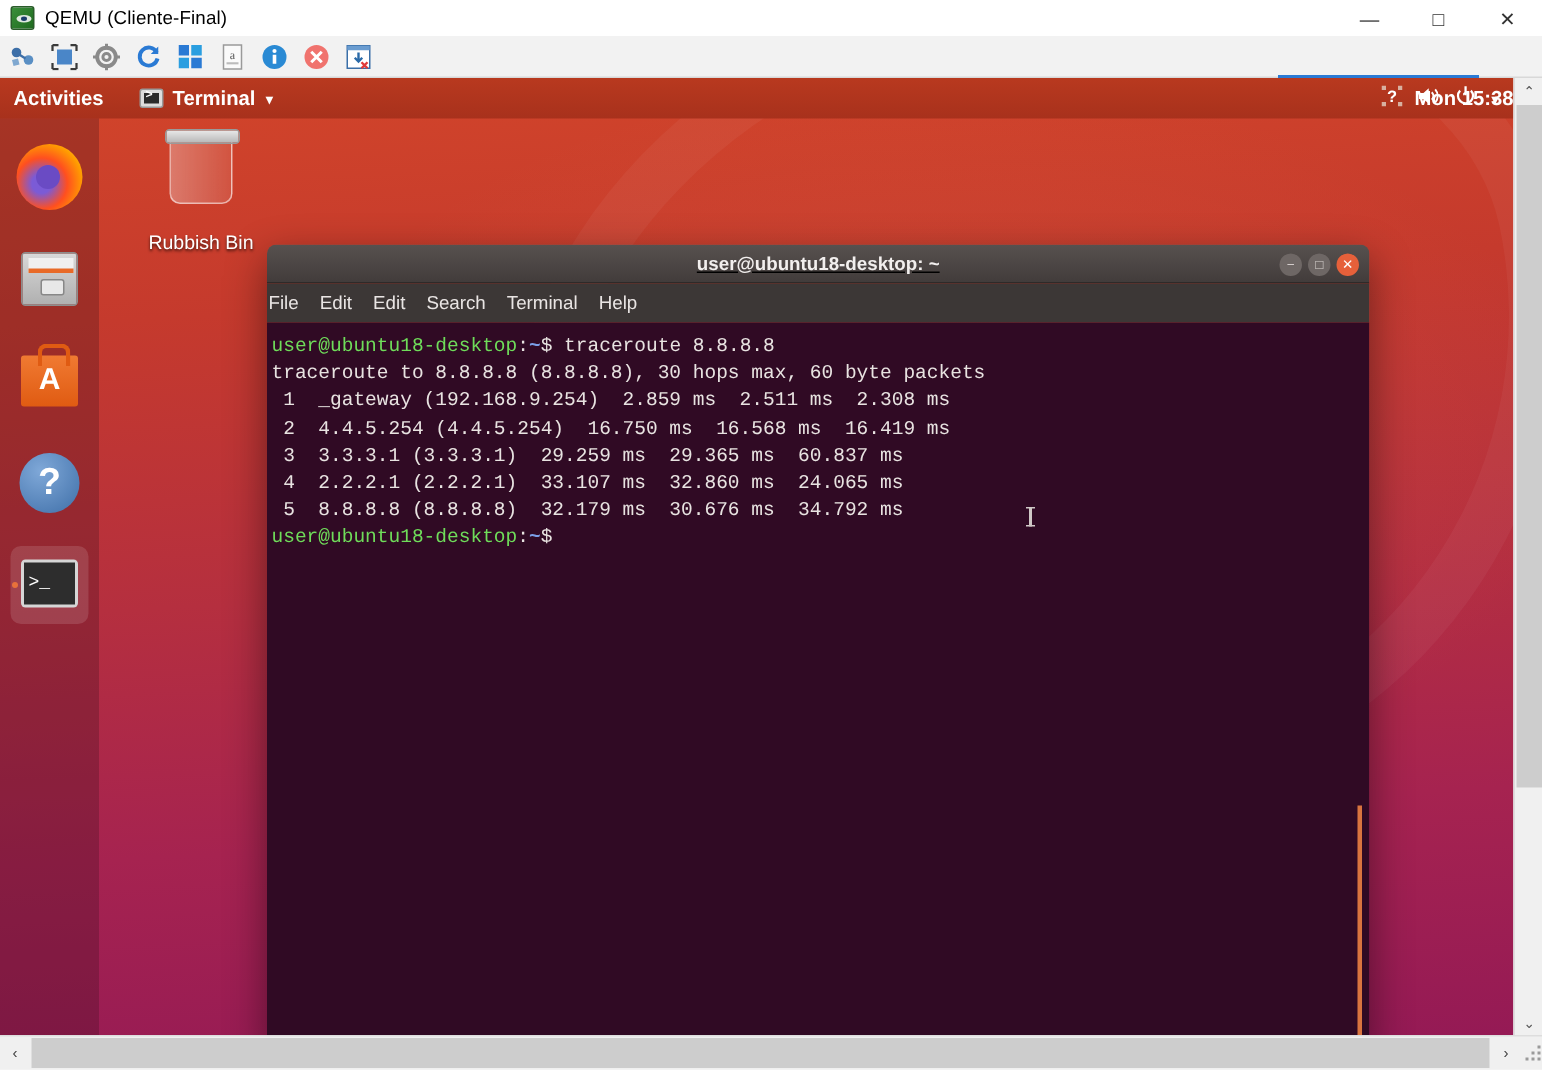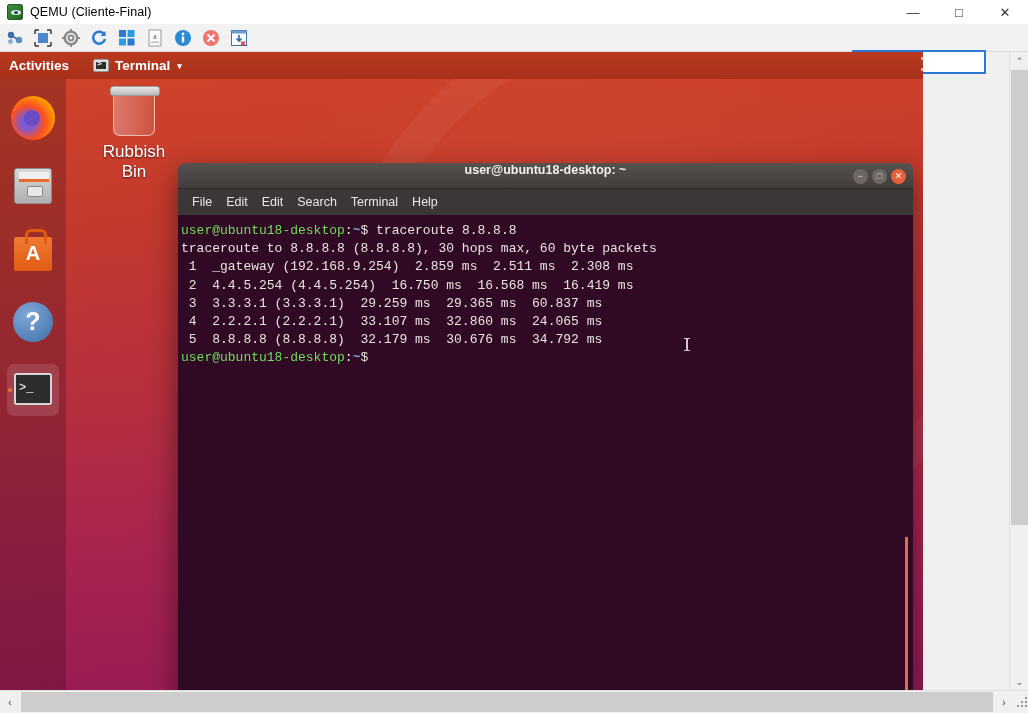--- a/index.html
+++ b/index.html
@@ -49,21 +49,21 @@
     background:#fff; border:2px solid #2a7ad4; outline:none;
     font-family:"Liberation Sans", sans-serif; font-size:12px; padding:0 3px;
   }
   #qemu-checkbox {
     position:absolute; left:839px; top:32px; width:11px; height:11px;
     background:#fff; border:1px solid #a0a0a0;
   }
 
   
   #guest-screen {
-    position:absolute; left:0px; top:52px; width:923px; height:638px;
+    position:absolute; left:0px; top:52px; width:1009px; height:638px;
     overflow:hidden;
     background:linear-gradient(177deg,#d2452a 0%, #c53a2d 24%, #b52f3f 52%, #a62350 76%, #951a55 100%);
   }
   #guest-bg-vignette{
     position:absolute; inset:0;
     background:radial-gradient(ellipse 70% 62% at 62% 38%, rgba(255,160,110,.12) 0%, rgba(0,0,0,0) 62%);
   }
   #guest-bg-swoosh{
     position:absolute; left:330px; top:-70px; width:720px; height:560px;
     border:34px solid rgba(255,255,255,.045);
@@ -148,39 +148,39 @@
     padding-left:3px; line-height:27px; }
 
   
   #desktop-trash{ position:absolute; left:95px; top:38px; width:78px; text-align:center; }
   #trash-glyph{ width:42px; height:46px; margin:0 auto;
     background:linear-gradient(90deg, rgba(255,255,255,.30), rgba(255,255,255,.10));
     border:1px solid rgba(255,255,255,.55);
     border-radius:3px 3px 7px 7px; position:relative; }
   #trash-glyph::before{ content:""; position:absolute; left:-4px; top:-5px; width:48px; height:8px;
     background:linear-gradient(#e8e8e8,#b8b8b8); border:1px solid #9a9a9a; border-radius:3px; }
-  #trash-label{ margin-top:6px; font-size:17px; color:#fff;
+  #trash-label{ margin-top:18px; font-size:13px; color:#fff;
     text-shadow:0 1px 2px rgba(0,0,0,.7); }
 
   
   #terminal-window{ position:absolute; left:178px; top:111px; width:735px; height:537px;
     border-radius:6px 6px 0 0; box-shadow:0 10px 28px rgba(0,0,0,.45); overflow:hidden; }
   #terminal-titlebar{ height:26px; background:linear-gradient(#57514f,#423c3b);
-    display:flex; justify-content:center; position:relative;
-    border-bottom:1px solid #2e2a29; }
+    display:flex; align-items:center; justify-content:center; position:relative;
+    border-bottom:1px solid #2e2a29;text-decoration:underline; }
   #terminal-title-text{ color:#f2efee; font-size:12.5px; font-weight:bold; }
   #terminal-winctls{ position:absolute; right:7px; top:0; height:26px;
     display:flex; align-items:center; gap:4px; }
   .tctl{ width:15px; height:15px; border-radius:50%; display:flex; align-items:center;
     justify-content:center; font-size:9px; color:#3a3434; font-family:"Liberation Sans",sans-serif; }
   .tctl.grey{ background:#6e6765; color:#d8d2d0; }
   .tctl.orange{ background:#e6603a; color:#fff; }
 
   #terminal-menubar{ height:26px; background:#3c3736; display:flex; align-items:center;
-    padding-left:14px; gap:14px; }
+    padding-left:1px; gap:14px; }
   .tmenu{ color:#e9e5e4; font-size:12.5px; }
 
   #terminal-body{ height:485px; background:#300a24; position:relative;
     padding:7px 0 0 2px; }
   #terminal-text{ font-family:"Liberation Mono","DejaVu Sans Mono",monospace;
     font-size:13px; line-height:18.2px; white-space:pre; color:#e8e3e1;
     padding-left:1px; }
   .t-prompt-user{ color:#6fdd5a; font-weight:normal; }
   .t-prompt-path{ color:#7b9fe8; font-weight:bold; }
   .t-prompt-tail{ color:#e8e3e1; }

